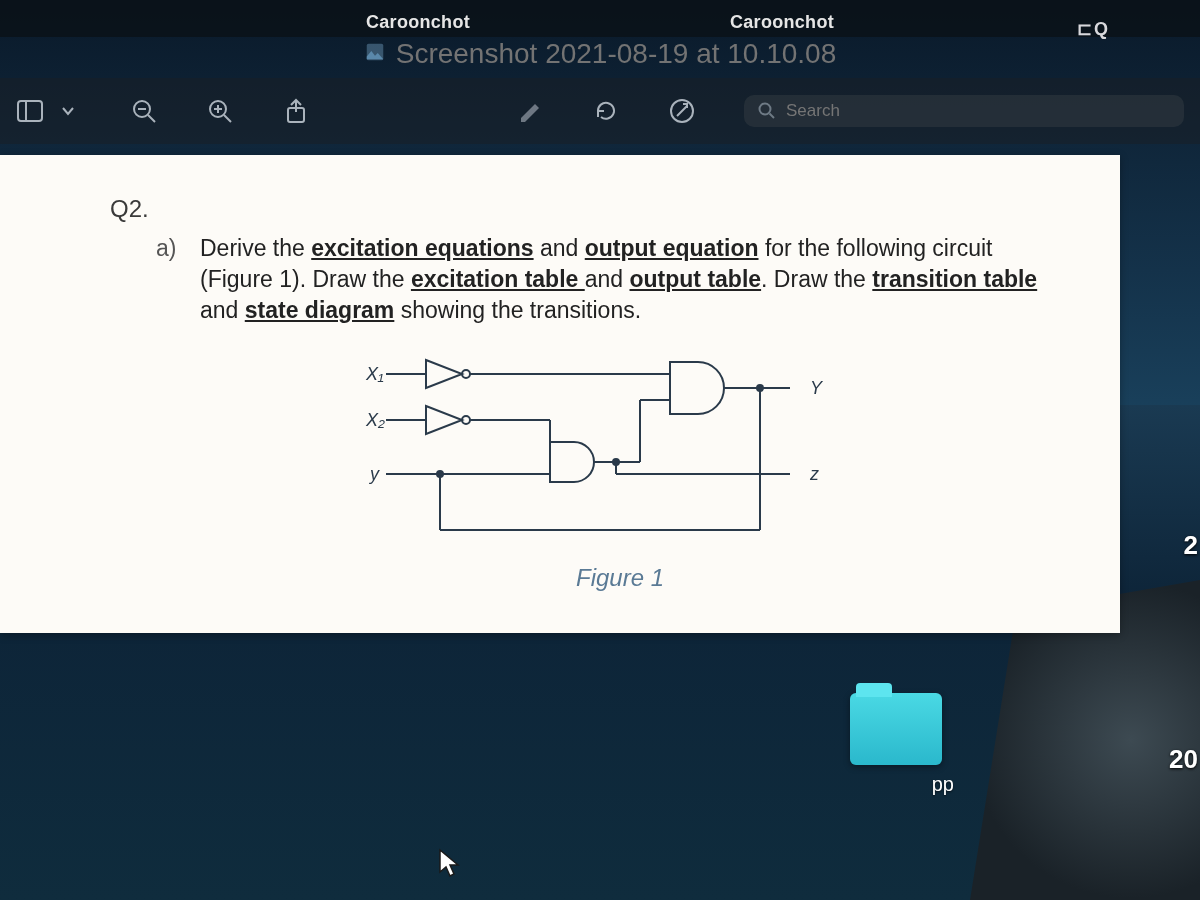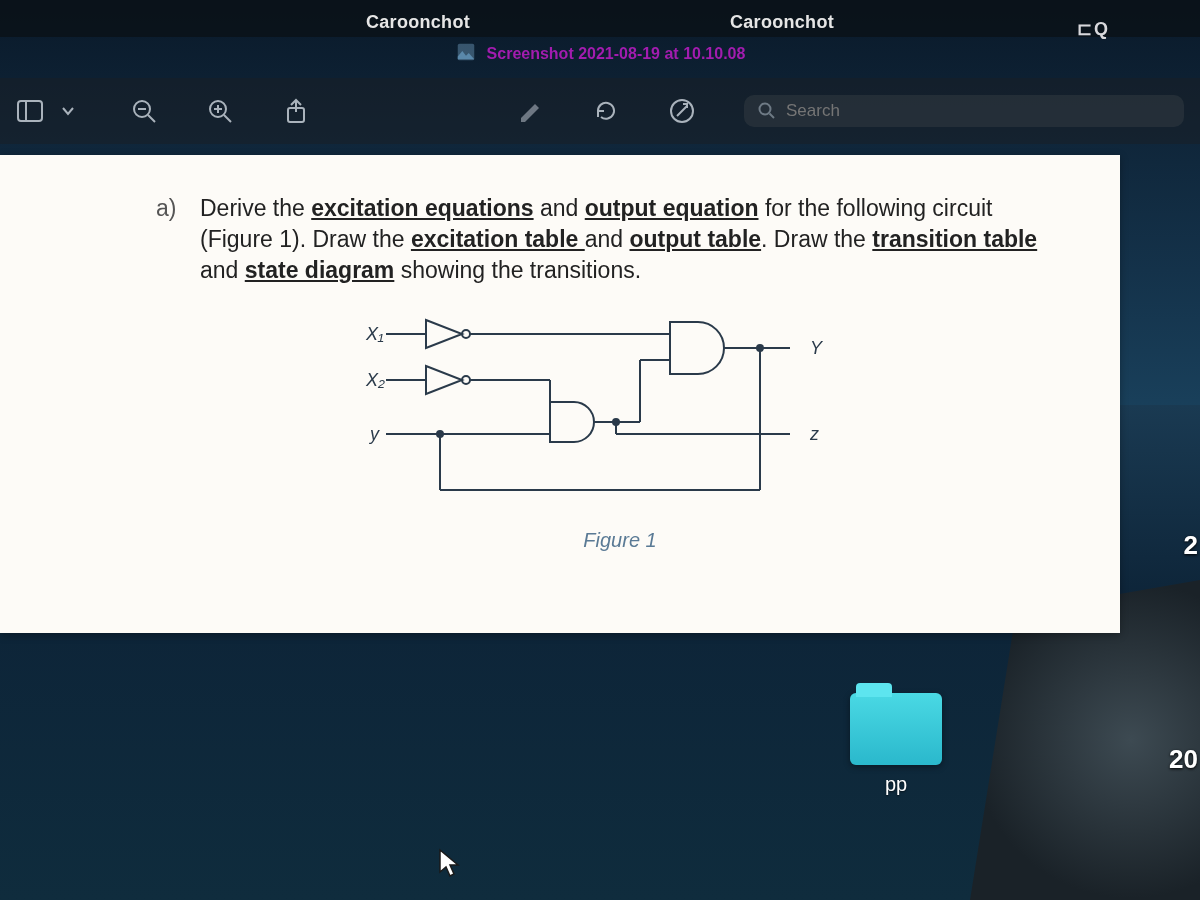--- a/index.html
+++ b/index.html
@@ -32,21 +32,21 @@
       display: flex; align-items: flex-end; justify-content: center; gap: 260px;
       padding-bottom: 4px;
     }
     .topbar-label { color: #e6e6e6; font-weight: 700; font-size: 18px; letter-spacing: 0.3px; }
     .topbar-right-icon { position: absolute; right: 90px; top: 18px; color: #d8d8dc; font-weight: 700; font-size: 18px; letter-spacing: 2px; }
     .title-row {
       position: absolute;
       top: 36px; left: 0; right: 0; height: 36px;
       display: flex; align-items: center; justify-content: center;
     }
-    .title-row .fname { color: #a21caf; font-size: 16px; font-weight: 700; }
+    .title-row .fname { color: #737373; font-size: 28px; font-weight: 400; }
     .title-row .file-icon { margin-right: 10px; }
     .toolbar {
       position: absolute;
       top: 78px; left: 0; right: 0;
       height: 66px;
       background: rgba(25, 30, 36, 0.5);
       display: flex; align-items: center;
       padding: 0 16px;
       gap: 48px;
     }
@@ -86,39 +86,39 @@
     .q-body .u { text-decoration: underline; font-weight: bold; }
     .figure {
       margin: 24px auto 0 auto;
       width: 560px; height: 250px;
       position: relative;
       text-decoration: underline;
     }
     .figure svg { width: 100%; height: 100%; }
     .fig-caption {
       position: absolute; left: 50%; bottom: 6px; transform: translateX(-50%);
-      color: #5a7a95; font-style: italic; font-size: 20px;
+      color: #5a7a95; font-style: italic; font-size: 24px;
     }
     .folder {
       position: absolute;
       right: 246px; bottom: 104px;
       width: 116px; text-align: center;
     }
     .folder-icon {
       width: 92px; height: 72px; margin: 0 auto;
       background: linear-gradient(180deg, #4ad9e4 0%, #2ab8cc 100%);
       border-radius: 6px;
       position: relative;
       box-shadow: 0 2px 6px rgba(0,0,0,0.4);
     }
     .folder-icon::before {
       content: ""; position: absolute; top: -10px; left: 6px;
       width: 36px; height: 14px; background: #5de5ef; border-radius: 4px 4px 0 0;
     }
-    .folder-name { margin-top: 8px; color: #fff; font-size: 20px; text-shadow: 0 1px 2px rgba(0,0,0,0.6); }
+    .folder-name { margin-top: 8px; color: #fff; font-size: 20px; text-shadow: 0 1px 2px rgba(0,0,0,0.6); text-align: right; }
     .cursor {
       position: absolute;
       left: 438px; bottom: 18px;
     }
     .edge-num { position: absolute; right: 2px; color: #fff; font-size: 26px; font-weight: 600; text-shadow: 0 1px 3px #000; }
   </style>
 </head>
 <body>
 
 <div class="ocean-bg"></div>
@@ -196,20 +196,21 @@
   <div class="search-box">
     <svg width="18" height="18" viewBox="0 0 18 18">
         <circle cx="7" cy="7" r="5.5" fill="none" stroke="#6e7a85" stroke-width="2"></circle>
         <line x1="11.5" y1="11.5" x2="16" y2="16" stroke="#6e7a85" stroke-width="2"></line>
       </svg>
     <input type="text" placeholder="Search" style="">
   </div>
 </div>
 
 <div class="doc-card">
+  <div class="q-label">Q2.</div>
   <div class="q-body">
     <span class="part">a)</span>
     <span>Derive the </span><span class="u">excitation equations</span><span> and </span><span class="u">output equation</span><span> for the following circuit (Figure 1). Draw the </span><span class="u">excitation table </span><span>and </span><span class="u">output table</span><span>. Draw the </span><span class="u">transition table</span><span> and </span><span class="u">state diagram</span><span> showing the transitions.</span>
 
     <div class="figure">
       <svg viewBox="0 0 560 250">
         <g stroke="#2a3a4a" stroke-width="2" fill="none">
 
           <text x="26" y="30" font-size="18" fill="#2a3a4a" font-style="italic" stroke="none">X₁</text>
           <line x1="46" y1="24" x2="86" y2="24"></line>

